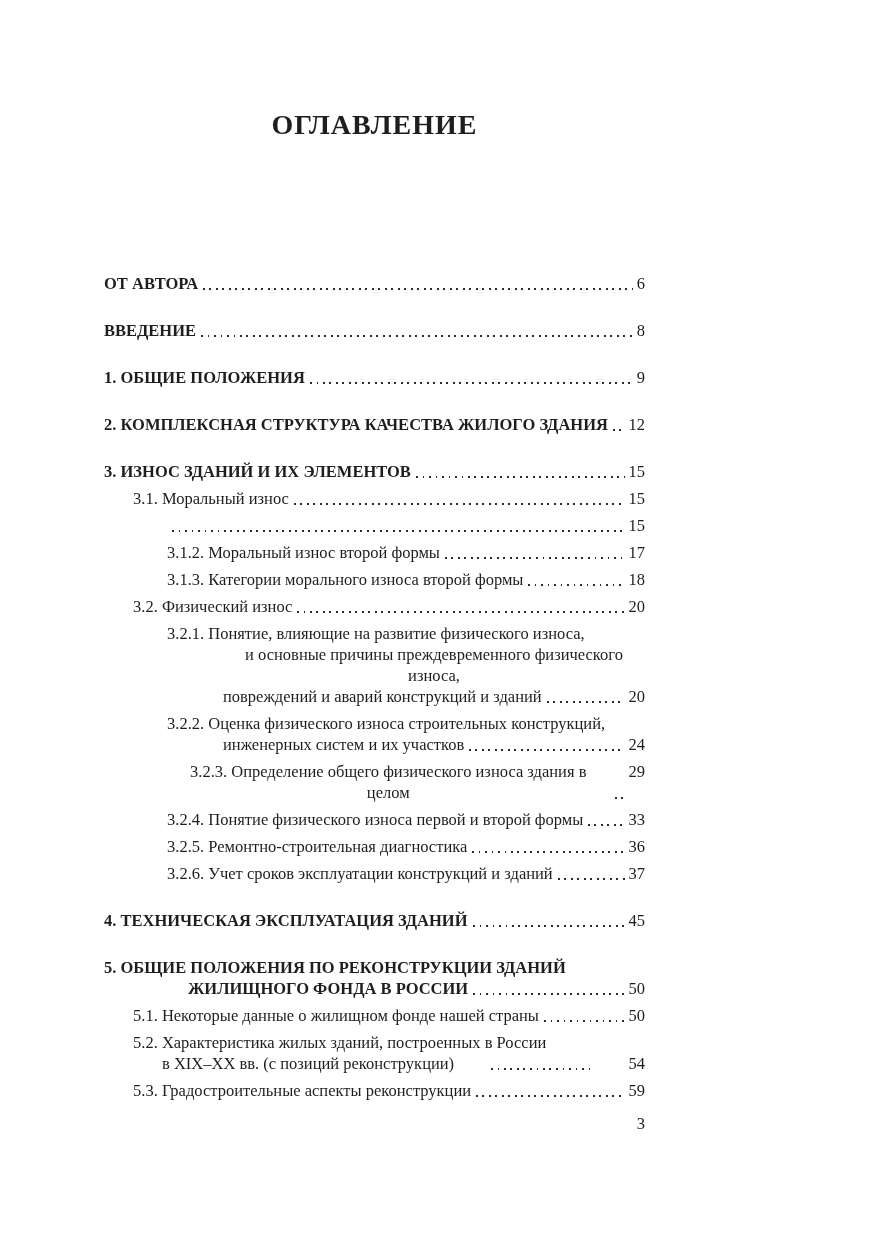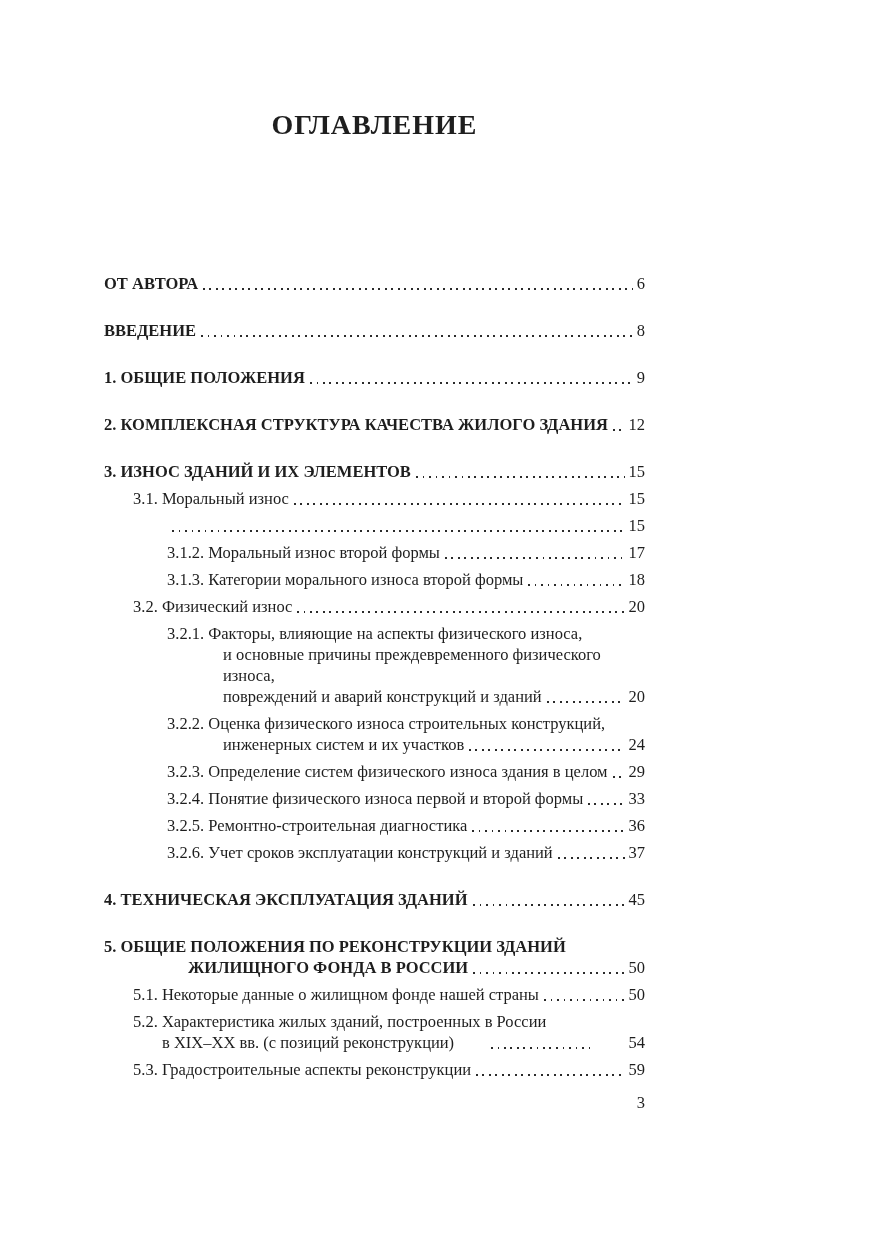--- a/index.html
+++ b/index.html
@@ -41,21 +41,21 @@
     display: flex;
     align-items: baseline;
     line-height: 21px;
   }
   
   .lvl1 .line { padding-left: 29px; }
   .lvl2 .line { padding-left: 63px; }
   .lvl0 .line.cont { padding-left: 84px; }
   .lvl1 .line.cont { padding-left: 58px; gap: 32px; }
   .lvl2 .line.cont { padding-left: 119px; }
-  .txt { white-space: pre-wrap; }
+  .txt { white-space: pre-wrap; text-align: center; }
   .leader {
     flex: 1 1 auto;
     min-width: 10px;
     height: 2px;
     align-self: flex-end;
     margin: 0 4px 4px 5px;
     background-image: repeating-linear-gradient(
       to right,
       #2b2b2b 0px, #2b2b2b 1.8px,
       transparent 1.8px, transparent 6.5px
@@ -142,21 +142,21 @@
       </div>
       <div class="entry lvl1">
         <div class="line">
           <span class="txt">3.2. Физический износ</span>
           <span class="leader"></span>
           <span class="pg">20</span>
         </div>
       </div>
       <div class="entry lvl2">
         <div class="line">
-          <span class="txt">3.2.1. Факторы, влияющие на аспекты физического износа,</span>
+          <span class="txt">3.2.1. Понятие, влияющие на развитие физического износа,</span>
         </div>
         <div class="line cont">
           <span class="txt">и основные причины преждевременного физического износа,</span>
         </div>
         <div class="line cont">
           <span class="txt">повреждений и аварий конструкций и зданий</span>
           <span class="leader"></span>
           <span class="pg">20</span>
         </div>
       </div>
@@ -165,21 +165,21 @@
           <span class="txt">3.2.2. Оценка физического износа строительных конструкций,</span>
         </div>
         <div class="line cont">
           <span class="txt">инженерных систем и их участков</span>
           <span class="leader"></span>
           <span class="pg">24</span>
         </div>
       </div>
       <div class="entry lvl2">
         <div class="line">
-          <span class="txt">3.2.3. Определение систем физического износа здания в целом</span>
+          <span class="txt">3.2.3. Определение общего физического износа здания в целом</span>
           <span class="leader"></span>
           <span class="pg">29</span>
         </div>
       </div>
       <div class="entry lvl2">
         <div class="line">
           <span class="txt">3.2.4. Понятие физического износа первой и второй формы</span>
           <span class="leader"></span>
           <span class="pg">33</span>
         </div>

